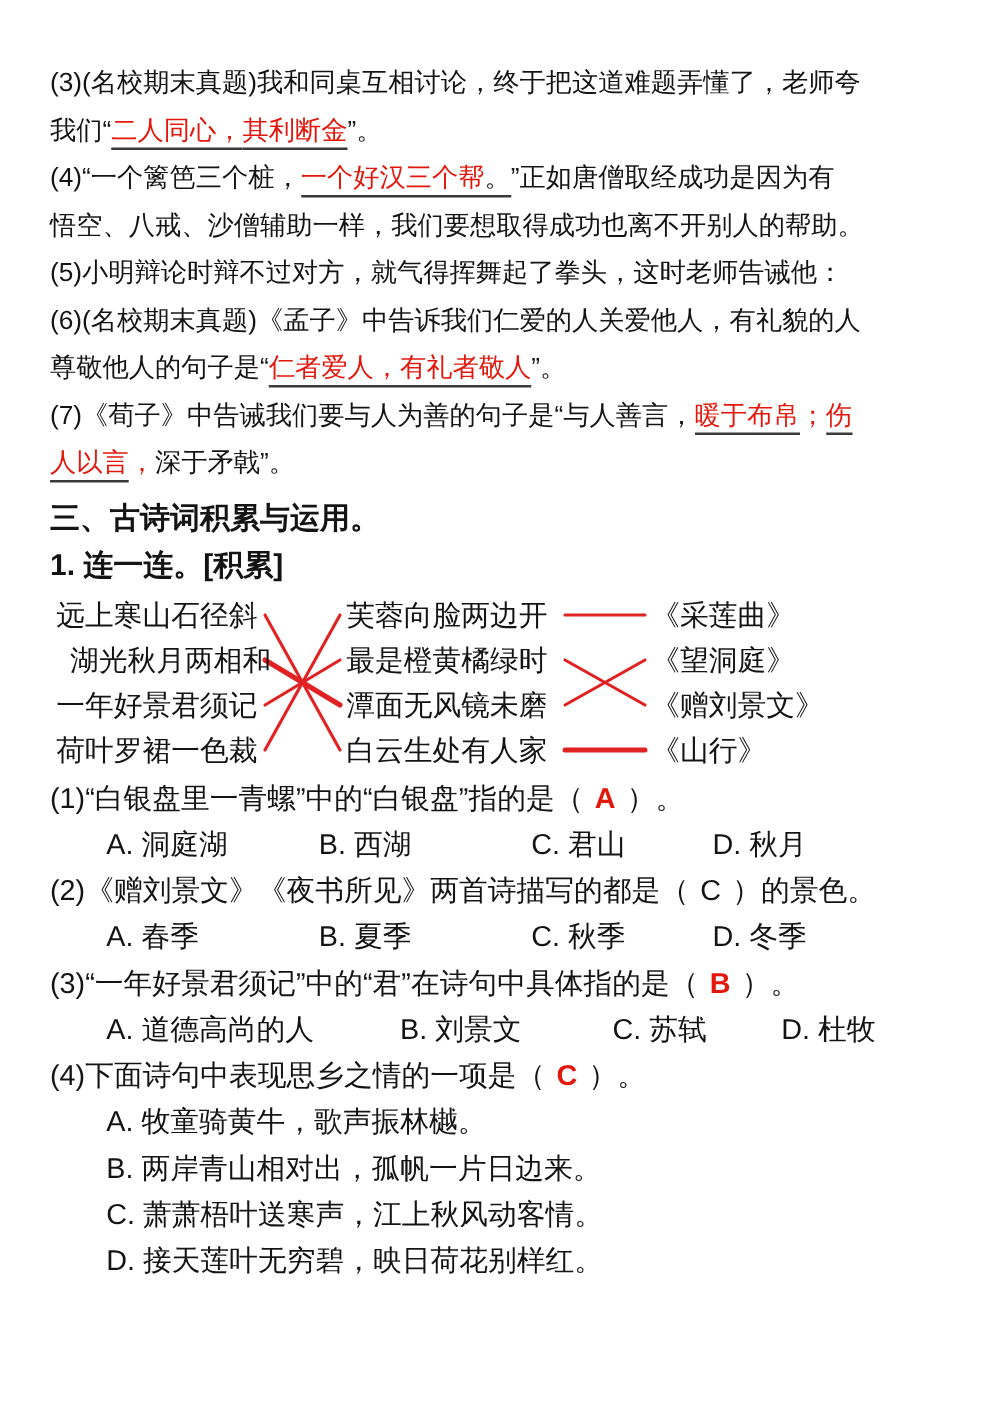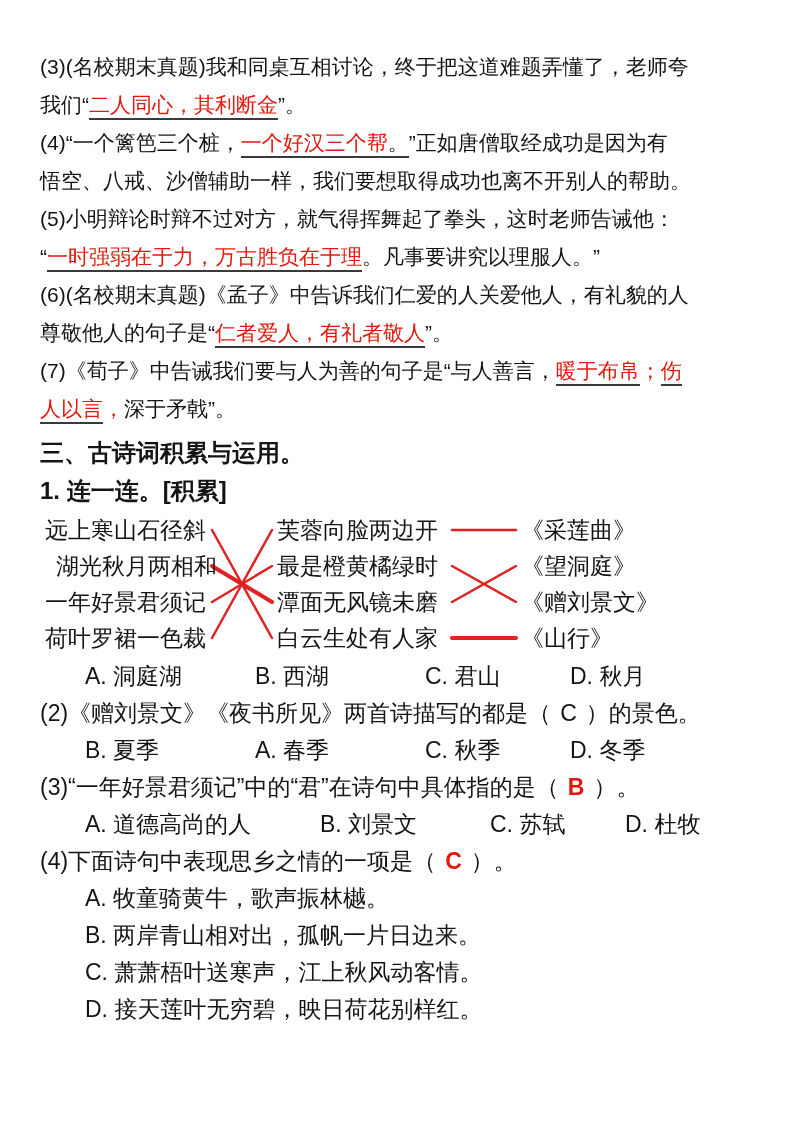--- a/index.html
+++ b/index.html
@@ -28,21 +28,20 @@
 </head>
 <body>
 
 <div class="page">
   <div id="fill-section">
       <div class="line"><span class="">(3)(名校期末真题)我和同桌互相讨论，终于把这道难题弄懂了，老师夸</span></div>
       <div class="line"><span class="">我们“</span><span class="red u">二人同心，</span><span class="red u">其利断金</span><span class="">”。</span></div>
       <div class="line"><span class="">(4)“一个篱笆三个桩，</span><span class="red u">一个好汉三个帮</span><span class="u">。</span><span class="">”正如唐僧取经成功是因为有</span></div>
       <div class="line"><span class="">悟空、八戒、沙僧辅助一样，我们要想取得成功也离不开别人的帮助。</span></div>
       <div class="line"><span class="">(5)小明辩论时辩不过对方，就气得挥舞起了拳头，这时老师告诫他：</span></div>
-      <div class="line"><span class="">“</span><span class="red u">一时强弱在于力，</span><span class="red u">万古胜负在于理</span><span class="">。凡事要讲究以理服人。”</span></div>
       <div class="line"><span class="">(6)(名校期末真题)《孟子》中告诉我们仁爱的人关爱他人，有礼貌的人</span></div>
       <div class="line"><span class="">尊敬他人的句子是“</span><span class="red u">仁者爱人，</span><span class="red u">有礼者敬人</span><span class="">”。</span></div>
       <div class="line"><span class="">(7)《荀子》中告诫我们要与人为善的句子是“与人善言，</span><span class="red u">暖于布帛</span><span class="red">；</span><span class="red u">伤</span></div>
       <div class="line"><span class="red u">人以言</span><span class="red">，</span><span class="">深于矛戟”。</span></div>
     </div>
 
   <div class="line h sec-head">三、古诗词积累与运用。</div>
   <div class="line h">1. 连一连。[积累]</div>
 
   <div id="match" class="match">
@@ -64,30 +63,31 @@
       <span class="item" style="left: 237px; top: 36px;">最是橙黄橘绿时</span>
       <span class="item" style="left: 237px; top: 72px;">潭面无风镜未磨</span>
       <span class="item" style="left: 481px; top: 0px;">《采莲曲》</span>
       <span class="item" style="left: 237px; top: 108px;">白云生处有人家</span>
       <span class="item" style="left: 481px; top: 36px;">《望洞庭》</span>
       <span class="item" style="left: 481px; top: 72px;">《赠刘景文》</span>
       <span class="item" style="left: 481px; top: 108px;">《山行》</span>
     </div>
 
   <div id="mcq-section">
+      <div class="line37"><span class="">(1)“白银盘里一青螺”中的“白银盘”指的是（</span><span class="red b ans">A</span><span class="">）。</span></div>
       <div class="line37 opts">
         <span style="width: 170px;">A. 洞庭湖</span>
         <span style="width: 170px;">B. 西湖</span>
         <span style="width: 145px;">C. 君山</span>
         <span>D. 秋月</span>
       </div>
       <div class="line37"><span class="">(2)《赠刘景文》《夜书所见》两首诗描写的都是（</span><span class="ans">C</span><span class="">）的景色。</span></div>
       <div class="line37 opts">
+        <span style="width: 170px;">A. 春季</span>
         <span style="width: 170px;">B. 夏季</span>
-        <span style="width: 170px;">A. 春季</span>
         <span style="width: 145px;">C. 秋季</span>
         <span>D. 冬季</span>
       </div>
       <div class="line37"><span class="">(3)“一年好景君须记”中的“君”在诗句中具体指的是（</span><span class="red b ans">B</span><span class="">）。</span></div>
       <div class="line37 opts">
         <span style="width: 235px;">A. 道德高尚的人</span>
         <span style="width: 170px;">B. 刘景文</span>
         <span style="width: 135px;">C. 苏轼</span>
         <span>D. 杜牧</span>
       </div>

